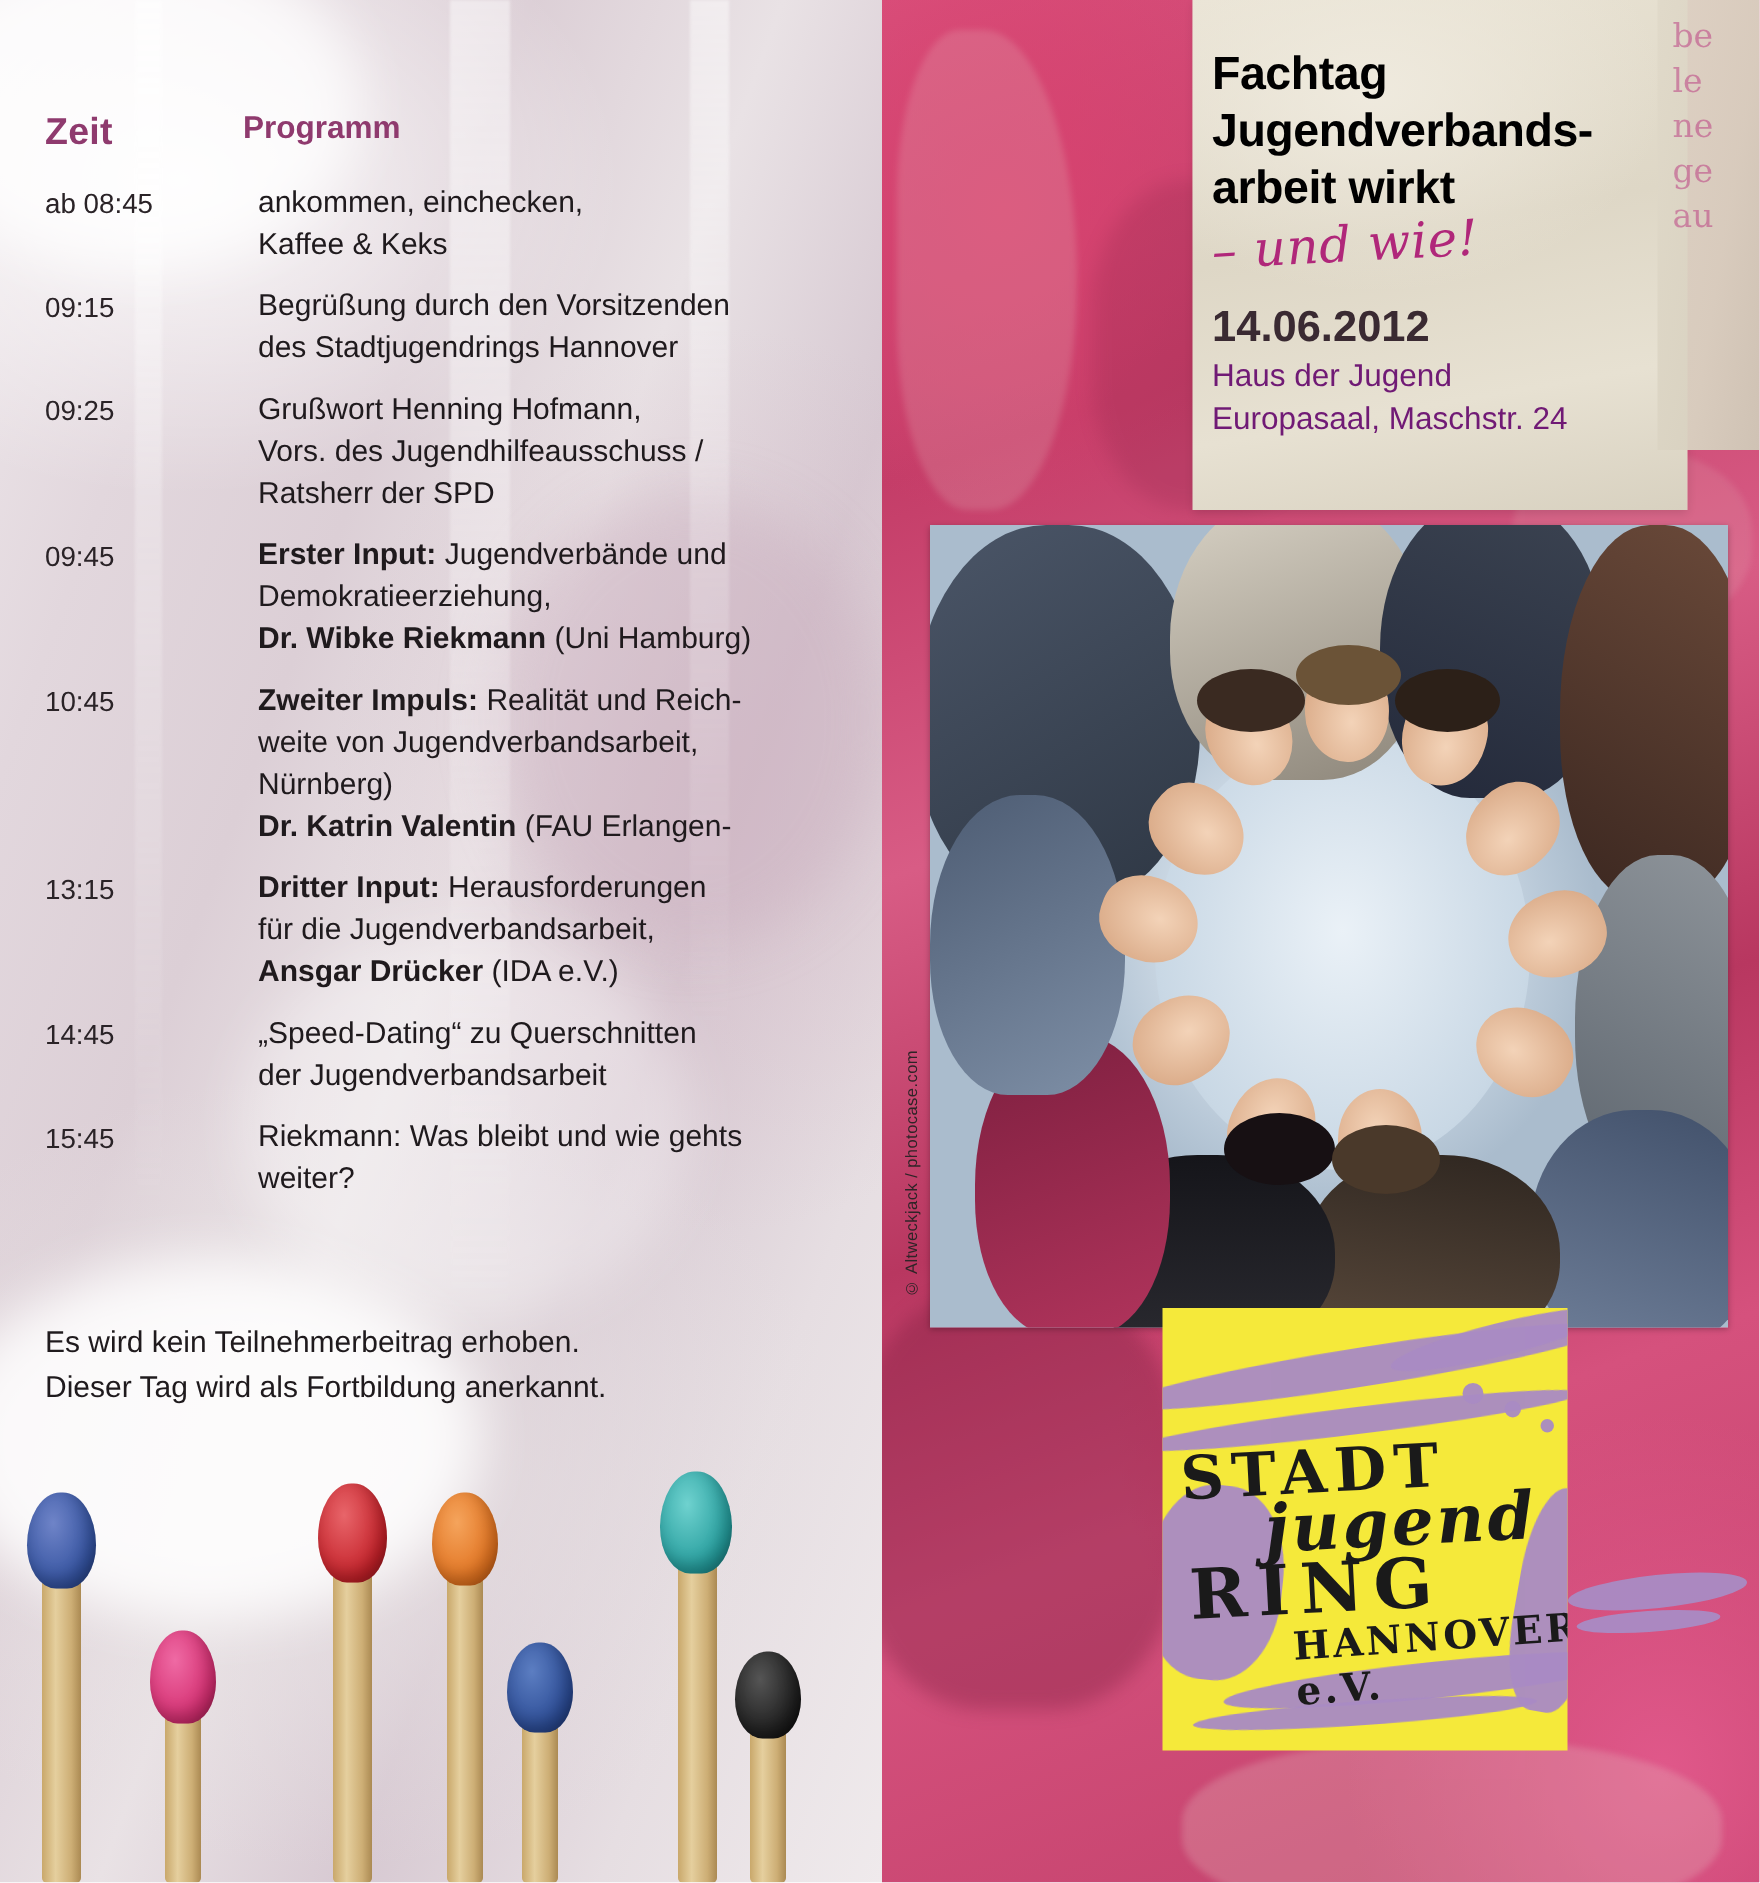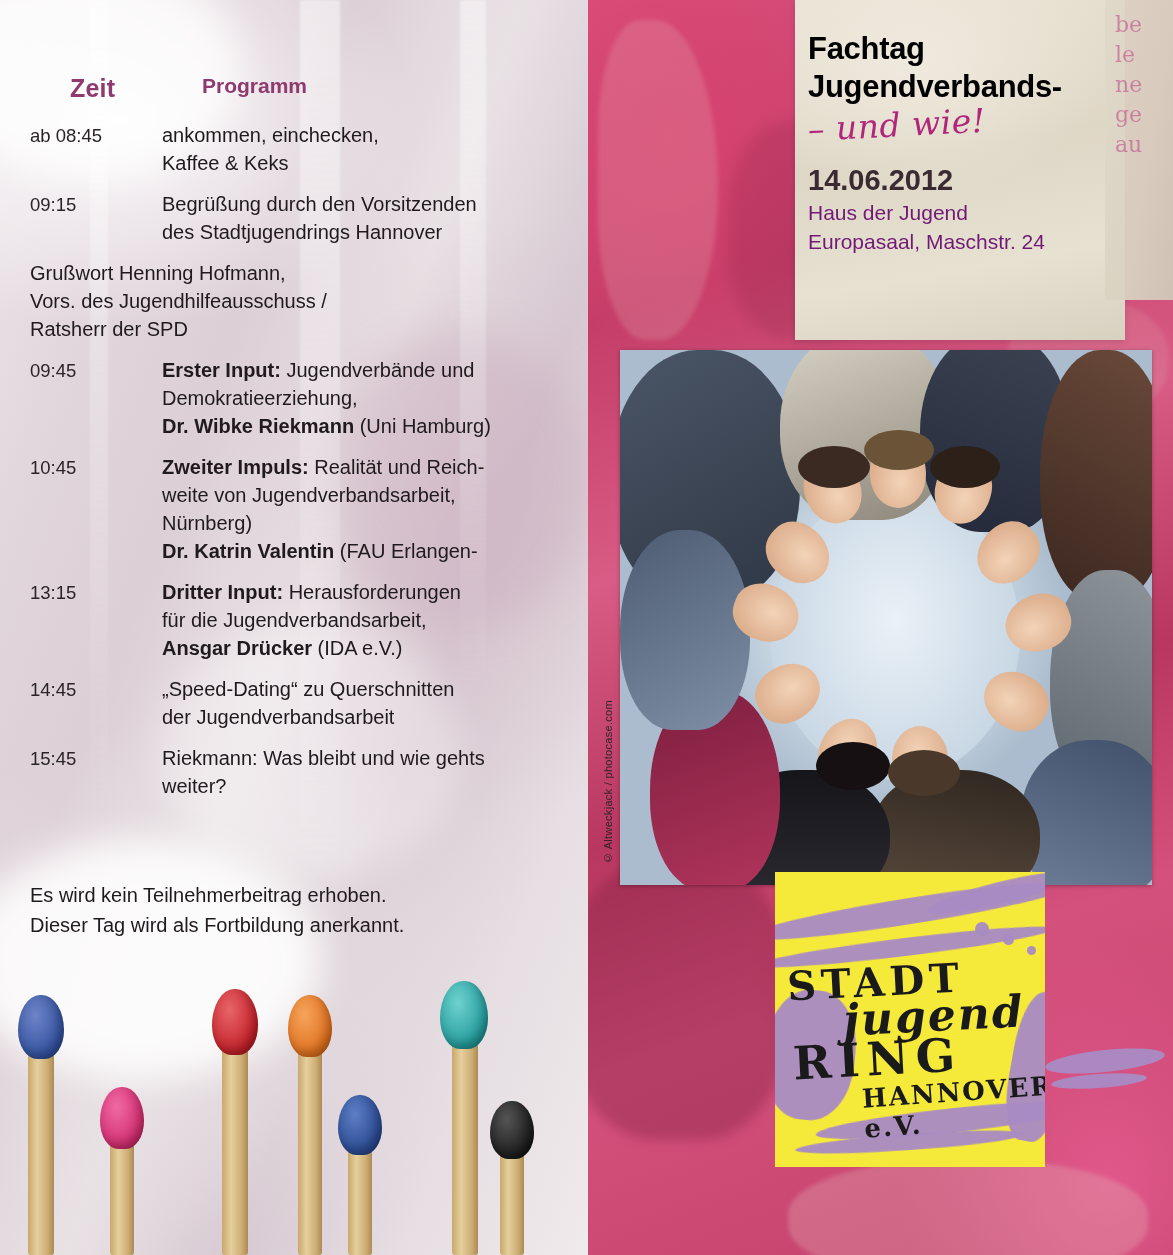--- a/index.html
+++ b/index.html
@@ -51,30 +51,30 @@
   .prog-head {
     display: flex;
     margin-bottom: 18px;
   }
   .prog-head .h-zeit {
     width: 132px;
     color: #8f3a6e;
     font-weight: bold;
     font-size: 25px;
     letter-spacing: 0.2px;
-    margin-left: 40px;
   }
   .prog-head .h-prog {
     color: #8f3a6e;
     font-weight: bold;
     font-size: 21px;
   }
   .prog-row {
     display: flex;
     margin-bottom: 13px;
+    gap: 10px;
   }
   .prog-row .time {
     width: 132px;
     flex: 0 0 132px;
     color: #2a2327;
     font-size: 18.5px;
     line-height: 27px;
     padding-top: 1px;
   }
   .prog-row .desc {
@@ -347,20 +347,21 @@
             </div>
           </div>
           <div class="prog-row">
             <div class="time">09:15</div>
             <div class="desc">
               <div><span>Begrüßung durch den Vorsitzenden</span></div>
               <div><span>des Stadtjugendrings Hannover</span></div>
             </div>
           </div>
           <div class="prog-row">
+            <div class="time">09:25</div>
             <div class="desc">
               <div><span>Grußwort Henning Hofmann,</span></div>
               <div><span>Vors. des Jugendhilfeausschuss /</span></div>
               <div><span>Ratsherr der SPD</span></div>
             </div>
           </div>
           <div class="prog-row">
             <div class="time">09:45</div>
             <div class="desc">
               <div><b>Erster Input:</b><span> Jugendverbände und</span></div>
@@ -448,20 +449,21 @@
     <div class="peel" style="left:420px;top:300px;width:160px;height:120px;border-radius:45%;opacity:.25;"></div>
   </div>
 
   <div id="paper-top"></div>
   <div id="paper-right-edge"></div>
   <div id="paper-scribble">be<br>le<br>ne<br>ge<br>au</div>
 
   <div class="title-block">
     <div class="title-line">Fachtag</div>
     <div class="title-line">Jugendverbands-</div>
+    <div class="title-line">arbeit wirkt</div>
     <div class="title-script">– und wie!</div>
     <div class="date-line">14.06.2012</div>
     <div class="venue-line">Haus der Jugend</div>
     <div class="venue-line">Europasaal, Maschstr. 24</div>
   </div>
 
   <div id="photo">
     <div class="sky"></div>
 
     <div class="person" style="left:-10px;top:0;width:190px;height:250px;background:linear-gradient(150deg,#4b5668,#2e3744);"></div>

